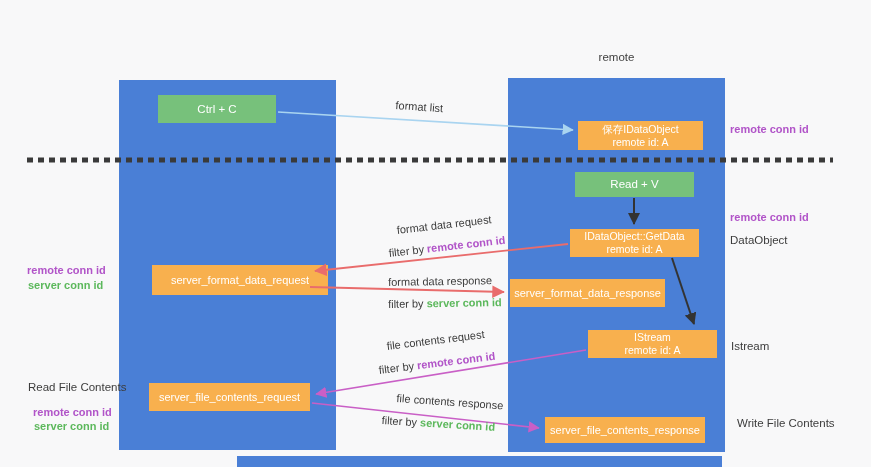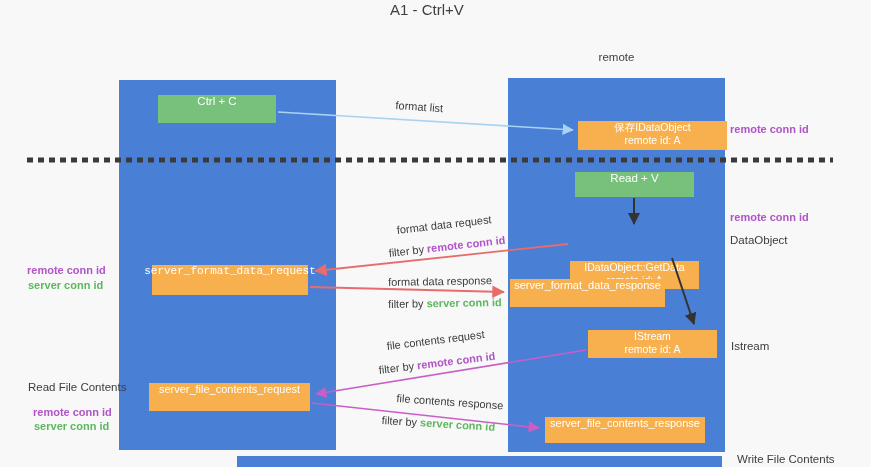--- a/index.html
+++ b/index.html
@@ -7,21 +7,21 @@
     position:relative;width:871px;height:467px;background:#f8f8f9;
     font-family:"Liberation Sans",sans-serif;overflow:hidden;color:#3c3c3c;
   }
   .abs{position:absolute;}
   .title{
     left:0;top:7;width:854px;text-align:center;font-size:15px;color:#3f3f3f;line-height:20px;
   }
   .lane-header{width:217px;text-align:center;font-size:11.5px;color:#3f3f3f;line-height:13px;}
   .lifeline{background:var(--lifeline-blue);}
   .node{
-    box-sizing:border-box;display:flex;flex-direction:column;align-items:center;justify-content:flex-start;
+    box-sizing:border-box;display:flex;flex-direction:column;align-items:center;justify-content:center;
     color:#fff;text-align:center;font-size:11px;line-height:13px;white-space:nowrap;
   }
   .node.green{background:var(--box-green);font-size:11.5px;}
   .node.orange{background:var(--box-orange);}
   .node.small{font-size:10.5px;}
   svg.overlay{position:absolute;left:0;top:0;pointer-events:none;}
   .ln-blue{stroke:var(--arrow-lightblue);stroke-width:1.6;fill:none;}
   .ln-red{stroke:var(--arrow-red);stroke-width:1.8;fill:none;}
   .ln-magenta{stroke:var(--arrow-magenta);stroke-width:1.6;fill:none;}
   .ln-black{stroke:var(--arrow-black);stroke-width:2;fill:none;}
@@ -35,52 +35,51 @@
   .note.purple{color:var(--text-purple);font-weight:bold;}
   .note.green{color:var(--text-green);font-weight:bold;}
   .note.dark{color:#3c3c3c;font-size:11.5px;}
 </style>
 </head>
 <body>
 
 <div class="stage">
 
   <div class="abs title">
-    <div>A1 - Ctrl+V</div>
   </div>
 
   <div class="abs lane-header" style="left:119px;top:51px;">
   </div>
   <div class="abs lane-header" style="left:508px;top:51px;">
     <div>remote</div>
   </div>
 
   <div class="abs lifeline" style="left:119px;top:80px;width:217px;height:370px;"></div>
   <div class="abs lifeline" style="left:508px;top:78px;width:217px;height:374px;"></div>
   <div class="abs lifeline" style="left:237px;top:456px;width:485px;height:11px;"></div>
 
   <div class="abs node green" style="left:158px;top:95px;width:118px;height:28px;">
     <div>Ctrl + C</div>
   </div>
 
-  <div class="abs node orange small" style="left:578px;top:121px;width:149px;height:29px;">
+  <div class="abs node orange small" style="left:578px;top:121px;width:125px;height:29px;">
     <div>保存IDataObject</div>
     <div>remote id: A</div>
   </div>
 
   <div class="abs node green" style="left:575px;top:172px;width:119px;height:25px;">
     <div>Read + V</div>
   </div>
 
-  <div class="abs node orange small" style="left:570px;top:229px;width:129px;height:28px;margin-top:32px;">
+  <div class="abs node orange small" style="left:570px;top:229px;width:129px;height:28px;">
     <div>IDataObject::GetData</div>
     <div>remote id: A</div>
   </div>
 
-  <div class="abs node orange" style="left:152px;top:265px;width:156px;height:30px;font-family:Liberation Mono, monospace;">
+  <div class="abs node orange" style="left:152px;top:265px;width:176px;height:30px;">
     <div>server_format_data_request</div>
   </div>
 
   <div class="abs node orange" style="left:510px;top:279px;width:155px;height:28px;">
     <div>server_format_data_response</div>
   </div>
 
   <div class="abs node orange small" style="left:588px;top:330px;width:129px;height:28px;">
     <div>IStream</div>
     <div>remote id: A</div>
@@ -138,21 +137,21 @@
 
   <div class="abs arrow-label" style="left:397px;top:392px;transform:rotate(4deg);">file contents response</div>
   <div class="abs arrow-label" style="left:382px;top:414px;transform:rotate(3.5deg);">
     <span>filter by</span><span class="kw-server">server conn id</span>
   </div>
 
   <div class="abs note purple" style="left:730px;top:123px;">remote conn id</div>
   <div class="abs note purple" style="left:730px;top:211px;">remote conn id</div>
   <div class="abs note dark" style="left:730px;top:234px;">DataObject</div>
   <div class="abs note dark" style="left:731px;top:340px;">Istream</div>
-  <div class="abs note dark" style="left:737px;top:417px;margin-top:36px;">Write File Contents</div>
+  <div class="abs note dark" style="left:737px;top:417px;">Write File Contents</div>
 
   <div class="abs note purple" style="left:27px;top:264px;">remote conn id</div>
   <div class="abs note green" style="left:28px;top:279px;">server conn id</div>
   <div class="abs note dark" style="left:28px;top:381px;">Read File Contents</div>
   <div class="abs note purple" style="left:33px;top:406px;">remote conn id</div>
   <div class="abs note green" style="left:34px;top:420px;">server conn id</div>
 
 </div>
 
 </body></html>

